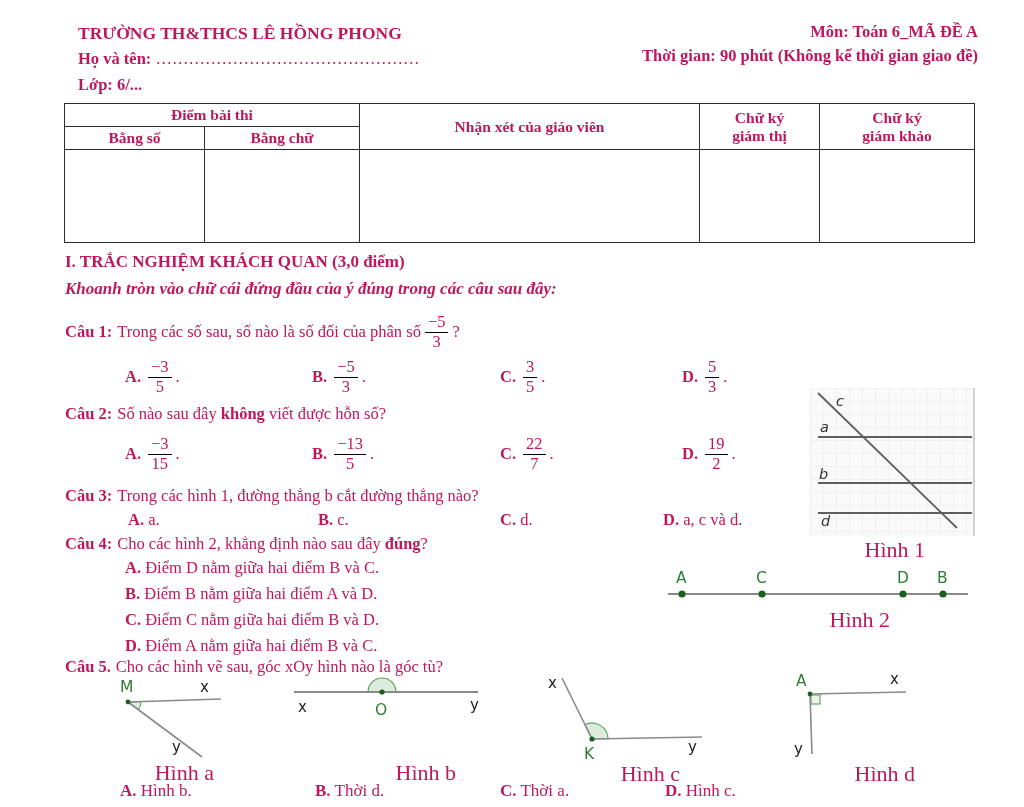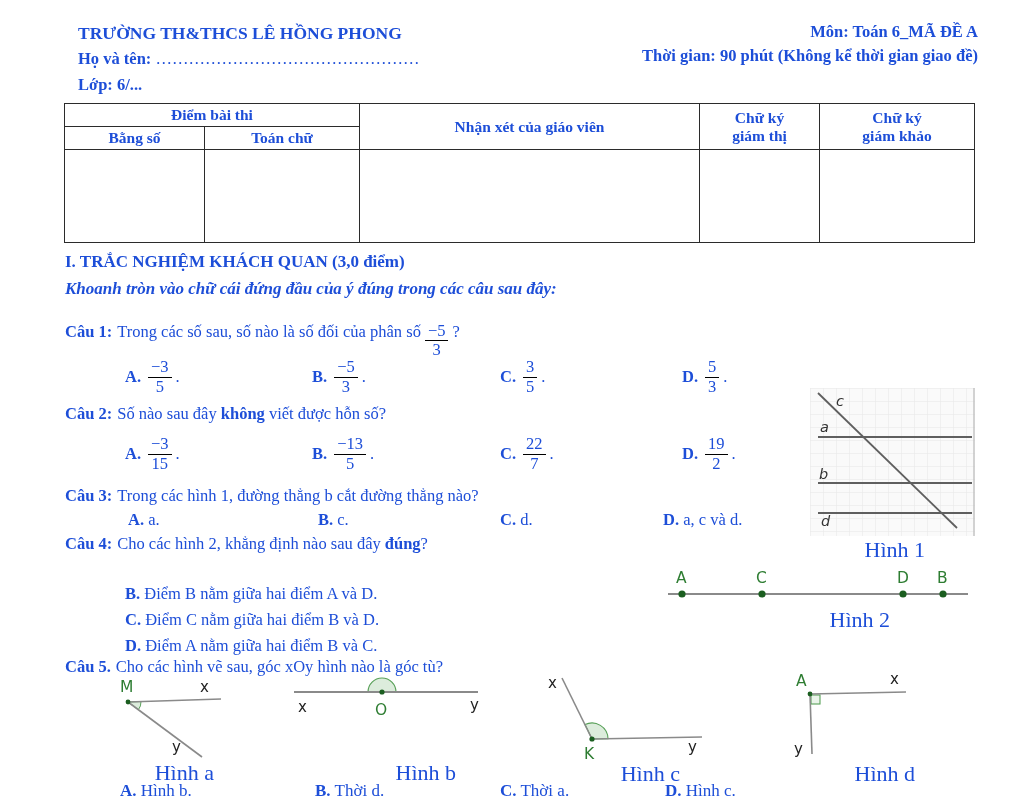--- a/index.html
+++ b/index.html
@@ -1,17 +1,17 @@
 <!DOCTYPE html>
 <html><head>
 <meta charset="utf-8">
 <style>
   html,body{margin:0;padding:0;background:#ffffff;}
   .page{position:relative;width:1024px;height:807px;background:#fff;overflow:hidden;
-        font-family:"Liberation Serif","DejaVu Serif",serif;color:#1d4ed8;text-decoration:underline;}
+        font-family:"Liberation Serif","DejaVu Serif",serif;color:#be185d;text-decoration:underline;}
   .abs{position:absolute;}
   .b{font-weight:bold;}
   .nowrap{white-space:nowrap;}
 
   
   .school{font-size:17.5px;font-weight:bold;}
   .hdr-left{left:78px;top:20px;line-height:26px;font-size:16.5px;}
   .hdr-right{left:478px;top:20px;width:500px;text-align:center;line-height:24px;}
   .t1{font-size:17.5px;font-weight:bold;}
   .t2{font-size:16.5px;font-weight:bold;text-align:right;}
@@ -20,21 +20,21 @@
   table.score{position:absolute;left:64px;top:103px;border-collapse:collapse;table-layout:fixed;}
   table.score td{border:1.6px solid #2b2b2b;text-align:center;vertical-align:middle;
                  font-weight:bold;font-size:15.5px;line-height:18px;padding:2px 2px;}
   table.score tr.scorebody td{height:88px;}
 
   
   .sec-title{font-size:17px;font-weight:bold;}
   .instr{font-size:17px;font-weight:bold;font-style:italic;}
   .qline{position:absolute;font-size:16.5px;white-space:nowrap;}
   .qlabel{font-weight:bold;margin-right:5px;}
-  .frac-line{display:flex;margin-top:14px;}
+  .frac-line{display:flex;align-items:center;}
   .frac{display:inline-flex;flex-direction:column;align-items:center;margin:0 4px;
         line-height:1.1;font-size:16.5px;}
   .frac .num{border-bottom:1.4px solid #000;padding:0 3px;}
   .frac .den{padding:0 3px;}
   .optf{position:absolute;display:inline-flex;align-items:center;font-size:16.5px;}
   .optf .letter{font-weight:bold;margin-right:3px;}
   .optt{position:absolute;font-size:16.5px;white-space:nowrap;}
   .optt .letter{font-weight:bold;}
   .caption{position:absolute;font-size:22px;text-align:right;}
   .ans{position:absolute;font-size:17px;white-space:nowrap;}
@@ -81,21 +81,21 @@
           <div>Chữ ký</div>
           <div>giám thị</div>
         </td>
         <td rowspan="2">
           <div>Chữ ký</div>
           <div>giám khảo</div>
         </td>
       </tr>
       <tr>
         <td>Bằng số</td>
-        <td>Toán chữ</td>
+        <td>Bằng chữ</td>
       </tr>
       <tr class="scorebody">
         <td></td>
         <td></td>
         <td></td>
         <td></td>
         <td></td>
       </tr>
     </tbody>
   </table>
@@ -187,20 +187,21 @@
     <span class="qlabel">Câu 3:</span><span>Trong các hình 1, đường thẳng b cắt đường thẳng nào?</span>
   </div>
   <span class="optt" style="left:128px;top:510px"><span class="letter">A.</span> <span>a.</span></span>
   <span class="optt" style="left:318px;top:510px"><span class="letter">B.</span> <span>c.</span></span>
   <span class="optt" style="left:500px;top:510px"><span class="letter">C.</span> <span>d.</span></span>
   <span class="optt" style="left:663px;top:510px"><span class="letter">D.</span> <span>a, c và d.</span></span>
 
   <div class="qline" style="left:65px;top:534px">
     <span class="qlabel">Câu 4:</span><span>Cho các hình 2, khẳng định nào sau đây </span><span class="b">đúng</span><span>?</span>
   </div>
+  <span class="optt" style="left:125px;top:558px"><span class="letter">A.</span> <span>Điểm D nằm giữa hai điểm B và C.</span></span>
   <span class="optt" style="left:125px;top:584px"><span class="letter">B.</span> <span>Điểm B nằm giữa hai điểm A và D.</span></span>
   <span class="optt" style="left:125px;top:610px"><span class="letter">C.</span> <span>Điểm C nằm giữa hai điểm B và D.</span></span>
   <span class="optt" style="left:125px;top:636px"><span class="letter">D.</span> <span>Điểm A nằm giữa hai điểm B và C.</span></span>
 
   <div class="qline" style="left:65px;top:657px">
     <span class="qlabel">Câu 5.</span><span>Cho các hình vẽ sau, góc xOy hình nào là góc tù?</span>
   </div>
 
   <svg style="left:810px;top:388px" width="165" height="148" viewBox="0 0 165 148">
     <defs>

